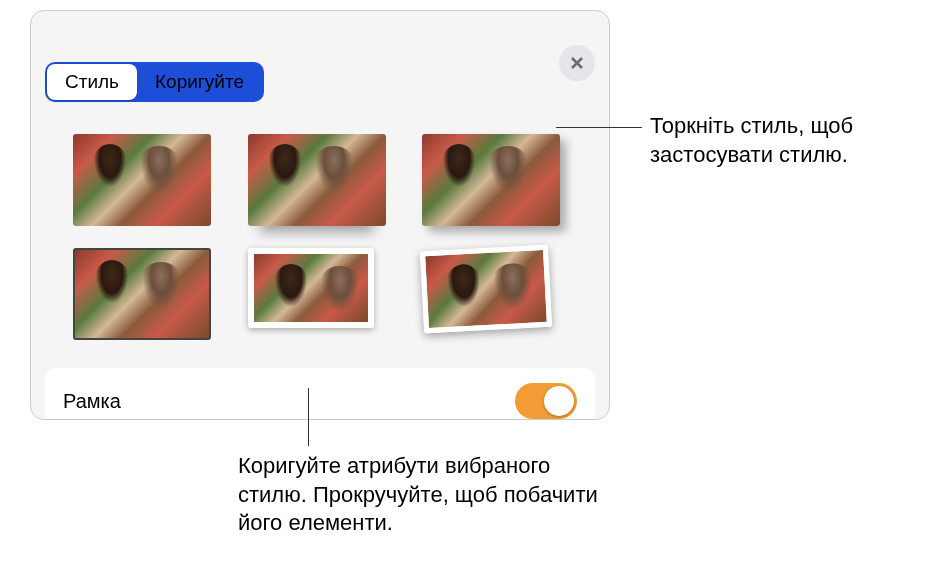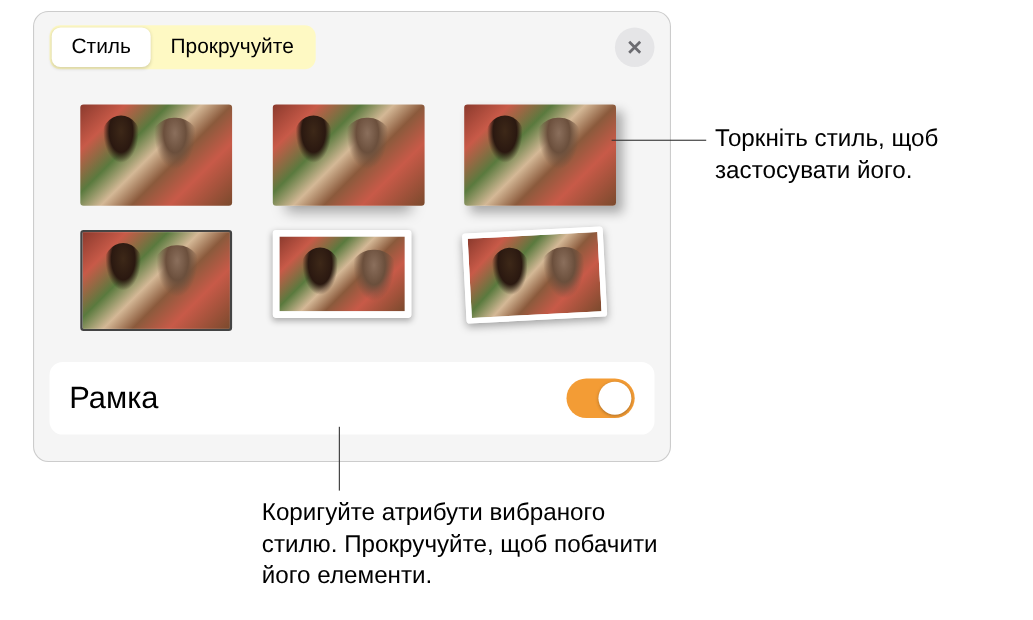--- a/index.html
+++ b/index.html
@@ -26,24 +26,25 @@
       overflow: hidden;
     }
     .tabbar {
       display: flex;
       align-items: center;
       padding: 12px 14px;
       gap: 0;
     }
     .segmented {
       display: flex;
-      background: #fef9c3;
+      background: #1d4ed8;
       border-radius: 10px;
       padding: 2px;
       flex: 0 0 auto;
+      margin-top: 39px;
     }
     .seg-btn {
       padding: 7px 18px;
       font-size: 19px;
       color: #000;
       border-radius: 8px;
       cursor: pointer;
       background: transparent;
       border: none;
     }
@@ -130,21 +131,21 @@
     .section {
       margin: 18px 14px 0 14px;
       background: #fff;
       border-radius: 12px;
       padding: 15px 18px;
       display: flex;
       align-items: center;
       justify-content: space-between;
     }
     .section-label {
-      font-size: 28px;
+      font-size: 20px;
       color: #000;
     }
     .toggle {
       width: 62px;
       height: 36px;
       background: #f39c35;
       border-radius: 18px;
       position: relative;
       cursor: pointer;
     }
@@ -191,21 +192,21 @@
       background: #333;
     }
   </style>
 </head>
 <body>
 
 <div class="panel">
   <div class="tabbar">
     <div class="segmented">
       <div class="seg-btn active">Стиль</div>
-      <div class="seg-btn">Прокручуйте</div>
+      <div class="seg-btn">Коригуйте</div>
     </div>
     <div class="spacer"></div>
     <div class="close-btn">
       <svg viewBox="0 0 16 16" fill="none">
         <path d="M3 3 L13 13 M13 3 L3 13"></path>
       </svg>
     </div>
   </div>
 
   <div class="styles-grid">
@@ -219,16 +220,16 @@
 
   <div class="section">
     <div class="section-label">Рамка</div>
     <div class="toggle">
       <div class="toggle-knob"></div>
     </div>
   </div>
 </div>
 
 <div class="leader-1"></div>
-<div class="callout callout-1">Торкніть стиль, щоб застосувати його.</div>
+<div class="callout callout-1">Торкніть стиль, щоб застосувати стилю.</div>
 
 <div class="leader-2"></div>
 <div class="callout callout-2">Коригуйте атрибути вибраного стилю. Прокручуйте, щоб побачити його елементи.</div>
 
 </body></html>

